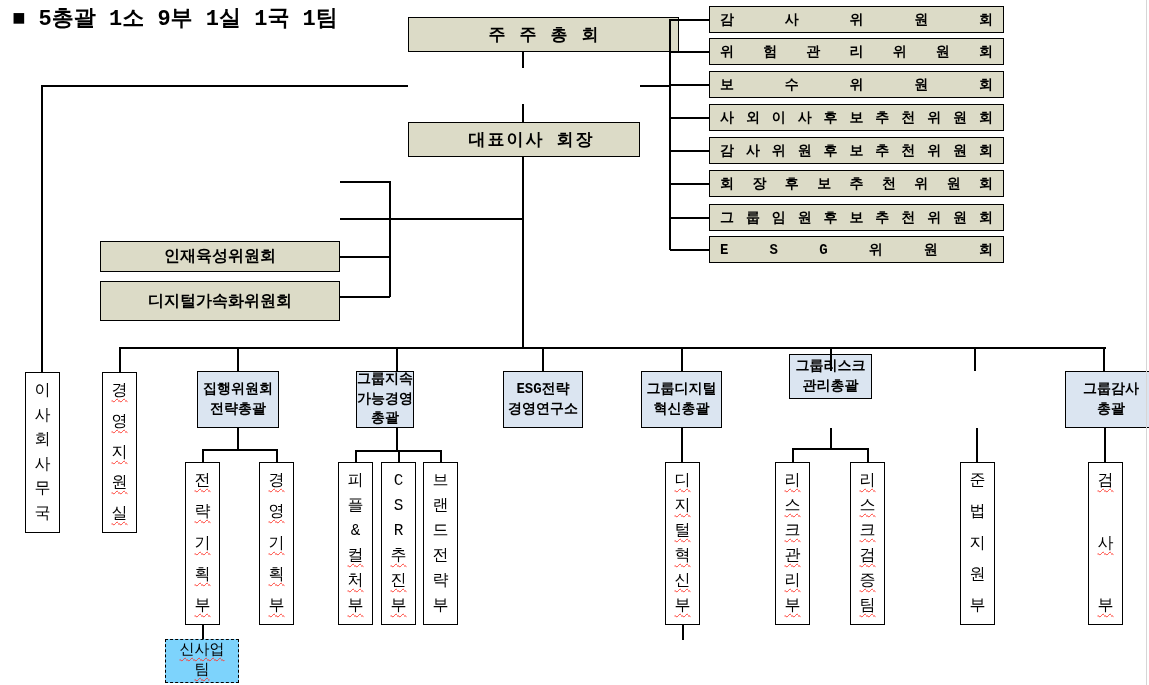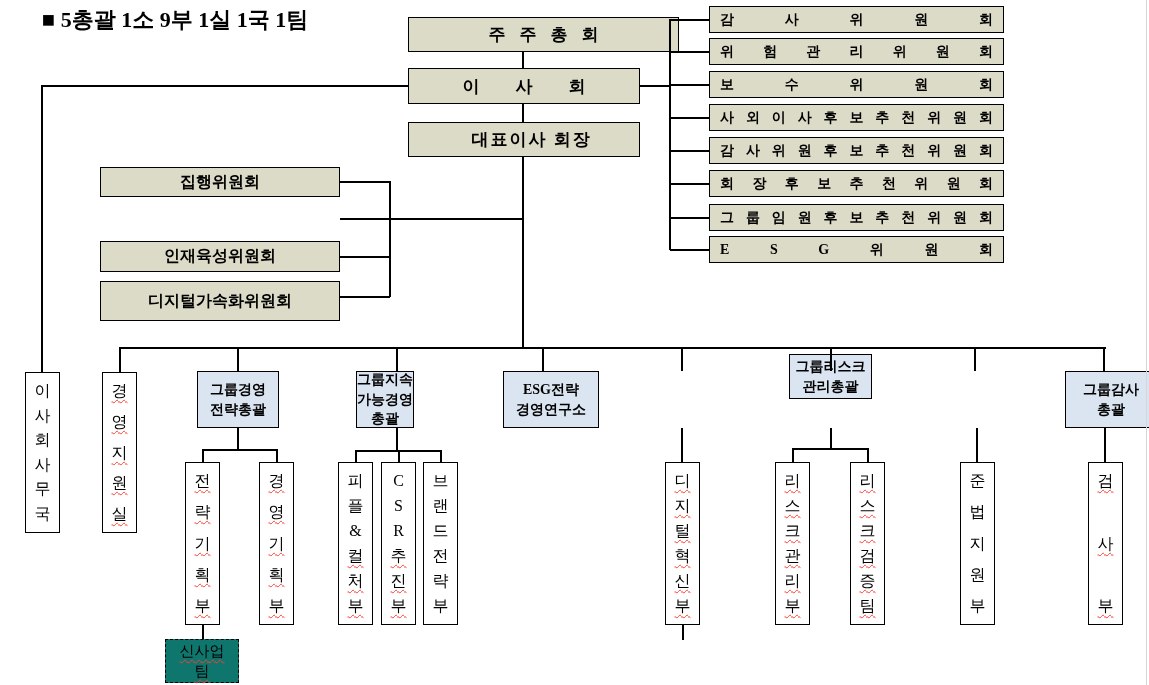--- a/index.html
+++ b/index.html
@@ -1,18 +1,18 @@
 <!DOCTYPE html>
 <html style="--tan: #dcdbc7; --blue: #dbe5f1; --line: #000000; --wavy: #ff3b30;"><head>
 <meta charset="utf-8">
 <style>
   html,body{margin:0;padding:0;background:#fff;}
   .canvas{
     position:relative;width:1149px;height:685px;background:#fff;overflow:hidden;
-    font-family:Liberation Serif, serif;color:#000;
+    font-family:Liberation Mono, monospace;color:#000;
   }
   .title{
     position:absolute;left:0;top:6px;width:350px;text-align:center;
     font-weight:bold;font-size:22px;line-height:1.3;
   }
   .box{
     position:absolute;border:1.5px solid #000;box-sizing:border-box;
     display:flex;align-items:center;justify-content:center;
   }
   .tan{background:var(--tan,#dcdbc7);}
@@ -23,21 +23,21 @@
   .ls2{letter-spacing:2px;text-indent:2px;padding-left:13px;}
   .chars{justify-content:space-between;padding:0 10px;font-weight:bold;font-size:14px;}
   .exec{font-weight:bold;font-size:16px;}
   .divbox{font-weight:bold;font-size:14px;white-space:pre-line;text-align:center;line-height:1.4;}
   .vbox{
     position:absolute;border:1.5px solid #000;box-sizing:border-box;background:#fff;
     width:35px;display:flex;flex-direction:column;align-items:center;
     justify-content:space-between;padding:10px 0;font-size:16px;line-height:1;
   }
   .dash{
-    position:absolute;border:1.5px dashed #000;box-sizing:border-box;background:#0f766e;
+    position:absolute;border:1.5px dashed #000;box-sizing:border-box;background:#7dd3fc;
     display:flex;flex-direction:column;align-items:center;justify-content:center;
     font-size:15px;line-height:1.35;text-align:center;
   }
   .bold{font-weight:bold;}
   .ln{position:absolute;background:var(--line,#000);}
   .sp{
     text-decoration-line:underline;text-decoration-style:wavy;
     text-decoration-color:var(--wavy,#f33);text-decoration-thickness:1px;
     text-underline-offset:3px;
   }
@@ -46,21 +46,20 @@
 </head>
 <body>
 
 <div class="canvas">
 
   <div class="title">
     <div>■ 5총괄 1소 9부 1실 1국 1팀</div>
   </div>
 
   <div class="box tan top-box ls14" style="left:408px;top:17px;width:271px;height:35px">주주총회</div>
-  <div class="box tan top-box ls36" style="left:408px;top:68px;width:232px;height:36px">이사회</div>
   <div class="box tan top-box ls2" style="left:408px;top:122px;width:232px;height:35px">대표이사 회장</div>
 
   <div class="box tan chars" style="left:709px;top:6px;width:295px;height:27px">
       <span>감</span>
       <span>사</span>
       <span>위</span>
       <span>원</span>
       <span>회</span>
     </div>
   <div class="box tan chars" style="left:709px;top:38px;width:295px;height:27px">
@@ -131,47 +130,48 @@
     </div>
   <div class="box tan chars" style="left:709px;top:236px;width:295px;height:27px">
       <span>E</span>
       <span>S</span>
       <span>G</span>
       <span>위</span>
       <span>원</span>
       <span>회</span>
     </div>
 
-  <div class="box tan exec" style="left:100px;top:167px;width:240px;height:30px">집행위원회</div>
   <div class="box tan exec" style="left:100px;top:241px;width:240px;height:31px">인재육성위원회</div>
   <div class="box tan exec" style="left:100px;top:281px;width:240px;height:40px">디지털가속화위원회</div>
 
   <div class="vbox" style="left:25px;top:372px;height:161px">
       <span>이</span>
       <span>사</span>
       <span>회</span>
       <span>사</span>
       <span>무</span>
       <span>국</span>
     </div>
   <div class="vbox" style="left:102px;top:372px;height:161px">
       <span class="sp">경</span>
       <span class="sp">영</span>
       <span class="sp">지</span>
       <span class="sp">원</span>
       <span class="sp">실</span>
     </div>
 
-  <div class="box blue divbox" style="left:197px;top:371px;width:82px;height:57px">그룹경영
+  <div class="box blue divbox" style="left:197px;top:371px;width:82px;height:57px">집행위원회
 전략총괄</div>
   <div class="box blue divbox" style="left:356px;top:371px;width:58px;height:57px">그룹지속
 가능경영
 총괄</div>
-  <div class="box blue divbox" style="left:503px;top:371px;width:96px;height:57px">ESG전략
+  <div class="box blue divbox" style="left:503px;top:371px;width:80px;height:57px">ESG전략
 경영연구소</div>
+  <div class="box blue divbox" style="left:641px;top:371px;width:81px;height:57px">그룹디지털
+혁신총괄</div>
   <div class="box blue divbox" style="left:789px;top:354px;width:83px;height:45px">그룹리스크
 관리총괄</div>
   <div class="box blue divbox" style="left:1065px;top:371px;width:92px;height:57px">그룹감사
 총괄</div>
 
   <div class="vbox" style="left:185px;top:462px;height:163px">
       <span class="sp">전</span>
       <span class="sp">략</span>
       <span class="sp">기</span>
       <span class="sp">획</span>

